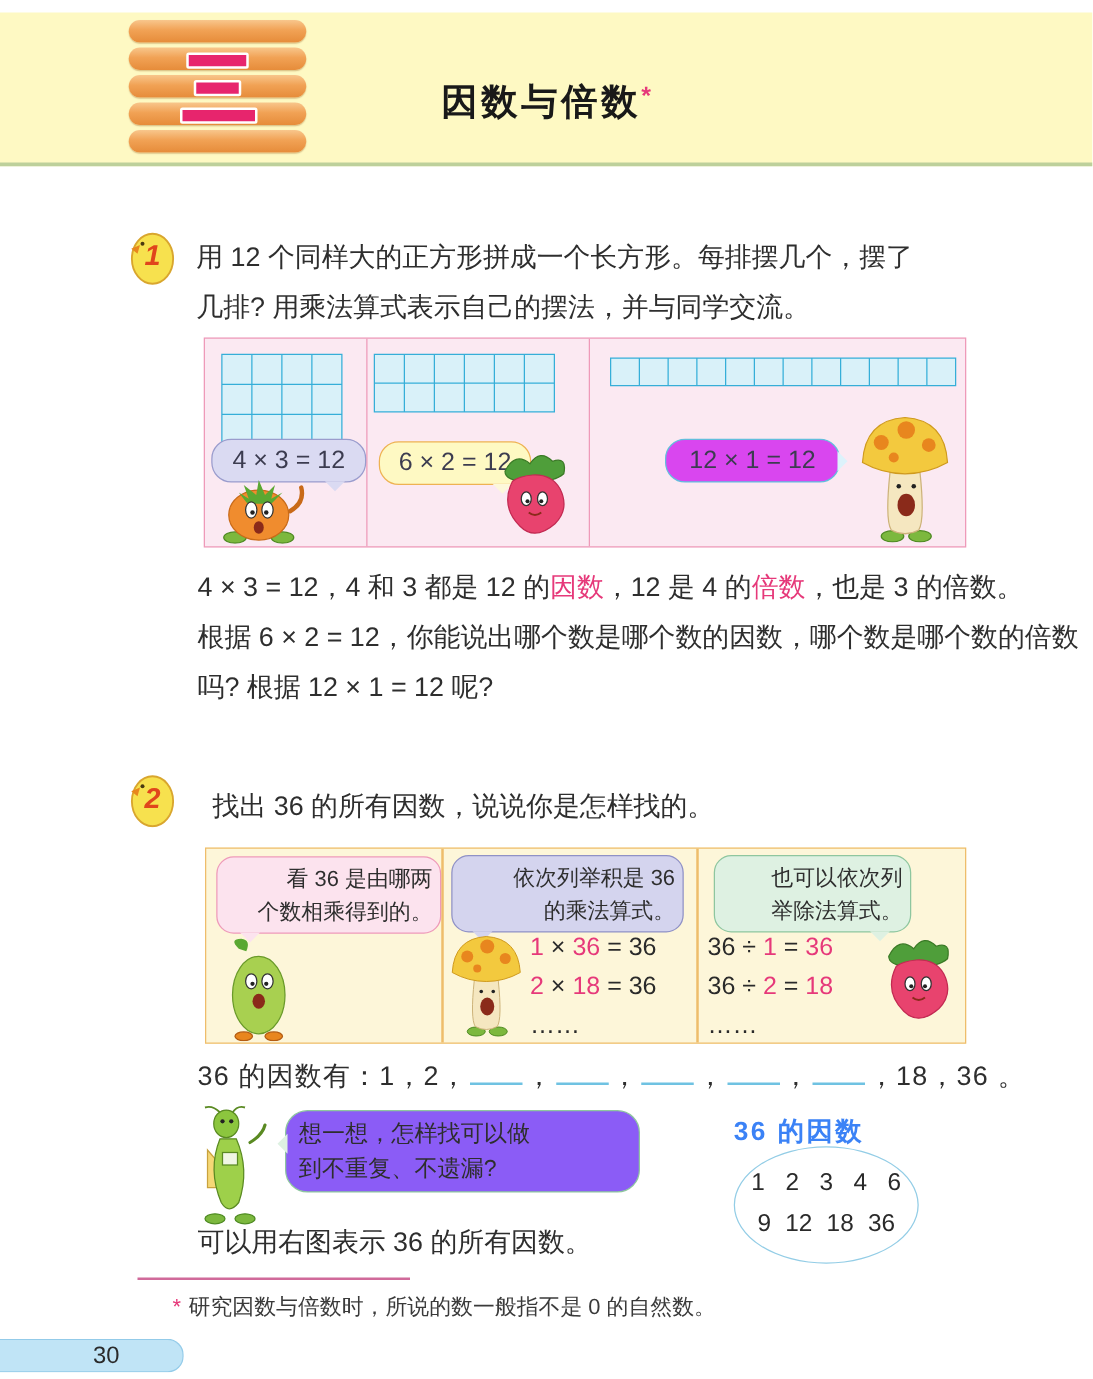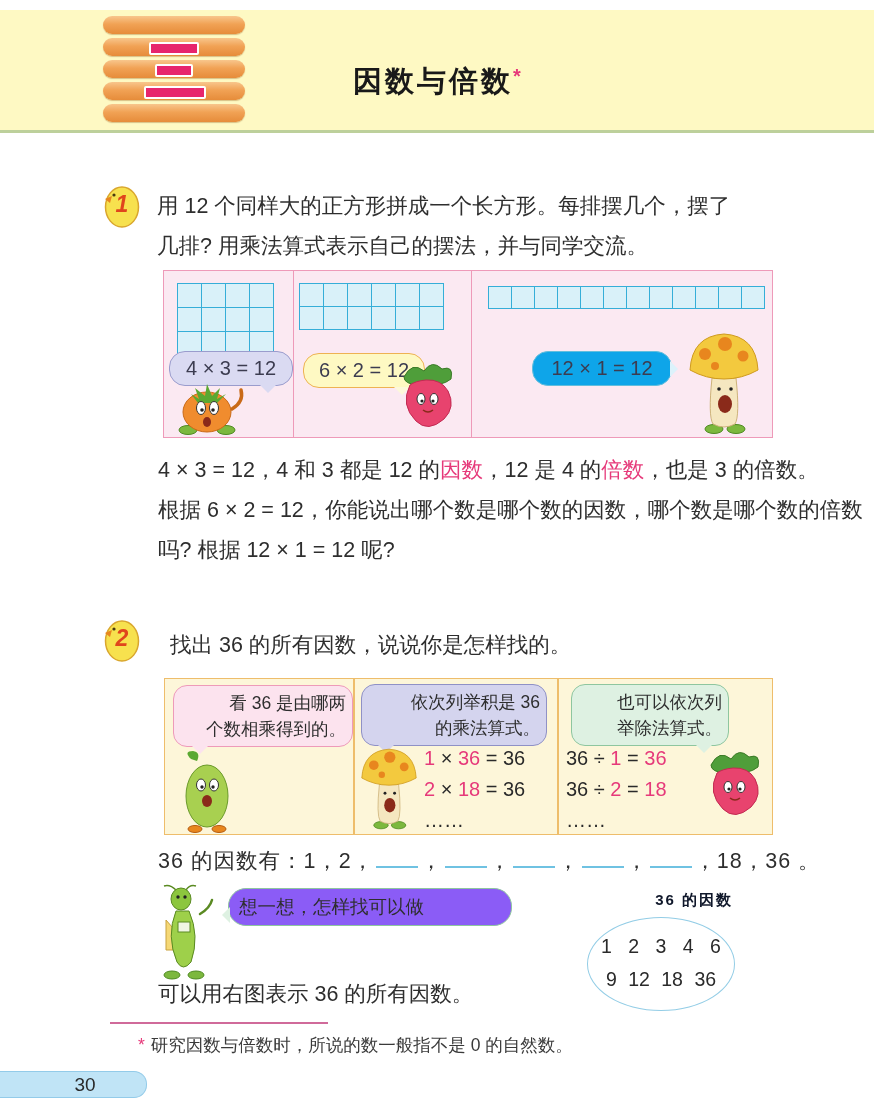--- a/index.html
+++ b/index.html
@@ -38,21 +38,21 @@
   .pdiv{position:absolute;top:0;bottom:0;width:1px;background:#ee9ab9;}
   .sq-grid{position:absolute;display:grid;gap:1px;background:#35aed8;padding:1px;width:max-content;}
   .sq-grid .cell{width:var(--c);height:var(--r);background:#d9f1f9;}
   .bubble{position:absolute;border-radius:16px;text-align:center;}
   .bubble::after{content:"";position:absolute;width:0;height:0;border:8px solid transparent;}
   .eq-bubble{height:33px;line-height:33px;font-size:20px;color:#3c3c50;}
   #bub1{left:5px;top:80px;width:122px;background:#dadaf2;border:1.5px solid #9a9ccd;}
   #bub1::after{bottom:-16px;right:16px;border-top-color:#dadaf2;}
   #bub2{left:139px;top:82px;width:120px;background:#fef9c3;border:1.5px solid #eeb253;}
   #bub2::after{bottom:-16px;right:14px;border-top-color:#fdf8da;}
-  #bub3{left:368px;top:80px;width:138px;background:#0ea5e9;border:1.5px solid #62bedd;}
+  #bub3{left:368px;top:80px;width:138px;background:#d946ef;border:1.5px solid #62bedd;}
   #bub3::after{right:-15px;top:9px;border-left-color:#dcf2fb;}
 
   
   #yellowbox{left:164px;top:678px;width:607px;height:155px;background:#fdf6d9;border:1.5px solid #eebd6b;}
   .ydiv{position:absolute;top:0;bottom:0;width:1.5px;background:#eebd6b;}
   .talk{font-size:17.5px;line-height:26px;padding:4px 6px;color:#2e2e2e;text-align:right;}
   #tb1{left:8px;top:6px;width:166px;background:#fce3ee;border:1.5px solid #ee9ab9;border-radius:14px;}
   #tb1::after{bottom:-16px;left:18px;border-top-color:#fce3ee;}
   #tb2{left:196px;top:5px;width:172px;background:#d4d4ee;border:1.5px solid #8f91c6;border-radius:14px;}
   #tb2::after{bottom:-16px;left:16px;border-top-color:#d4d4ee;}
@@ -64,21 +64,21 @@
   
   #factors-line{left:158px;top:846px;width:710px;font-size:21.5px;letter-spacing:1px;color:#2e2e2e;}
   .blank{display:inline-block;width:42px;height:14px;border-bottom:2.5px solid #6fc2e2;margin:0 2px;}
 
   
   #think-bubble{left:228px;top:888px;width:262px;background:#8b5cf6;border:1.5px solid #8ec69f;border-radius:18px;
     font-size:18.5px;line-height:28px;padding:4px 10px;text-align:left;}
   #think-bubble::after{left:-15px;top:18px;border-right-color:#def1e2;}
 
   
-  #oval-title{left:587px;top:891px;width:146px;text-align:right;font-size:15px;font-weight:bold;color:#0f172a;letter-spacing:2px;}
+  #oval-title{left:587px;top:891px;width:146px;text-align:left;font-size:21px;font-weight:bold;color:#3b82f6;letter-spacing:2px;}
   #oval{left:587px;top:917px;width:146px;height:92px;border:1.5px solid #93cde6;border-radius:50%;}
   .oval-row{text-align:center;font-size:19.5px;color:#2a2a2a;}
   .oval-row.r1{margin-top:17px;word-spacing:11px;}
   .oval-row.r2{margin-top:10px;word-spacing:6px;}
 
   #caption{left:158px;top:979px;width:430px;font-size:21.5px;color:#2e2e2e;}
 
   
   #footnote-rule{left:110px;top:1022px;width:218px;border-top:2px solid #d06a9a;}
   #footnote{left:138px;top:1033px;font-size:17.5px;color:#3a3a3a;}
@@ -296,20 +296,21 @@
   <circle cx="22" cy="13" r="1.7" fill="#222"></circle>
     <circle cx="29" cy="13" r="1.7" fill="#222"></circle>
   <path d="M20 27 Q10 52 21 78 Q27 88 35 78 Q44 52 33 27 Z" fill="#9ed04a" stroke="#5a8a22"></path>
   <rect x="22" y="38" width="12" height="10" fill="#f0f6e4" stroke="#5a8a22"></rect>
   <path d="M44 30 Q54 24 56 16" stroke="#5a8a22" stroke-width="2.5" fill="none" stroke-linecap="round"></path>
   <ellipse cx="16" cy="91" rx="8" ry="4" fill="#7cb83e" stroke="#4e8a22"></ellipse>
   <ellipse cx="40" cy="91" rx="8" ry="4" fill="#7cb83e" stroke="#4e8a22"></ellipse>
 </svg>
 <div class="abs bubble" id="think-bubble">
   <div>想一想，怎样找可以做</div>
+  <div>到不重复、不遗漏?</div>
 </div>
 
 <div class="abs" id="oval-title">36 的因数</div>
 <div class="abs" id="oval">
   <div class="oval-row r1">1 2 3 4 6</div>
   <div class="oval-row r2">9 12 18 36</div>
 </div>
 
 <div class="abs" id="caption">可以用右图表示 36 的所有因数。</div>
 

